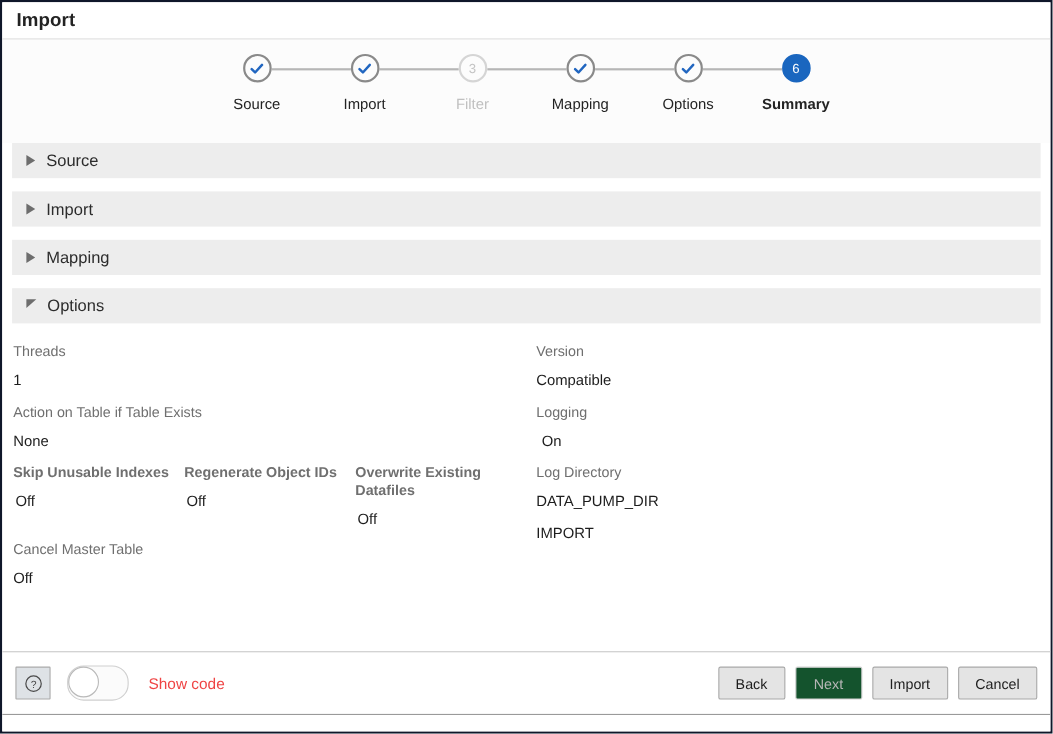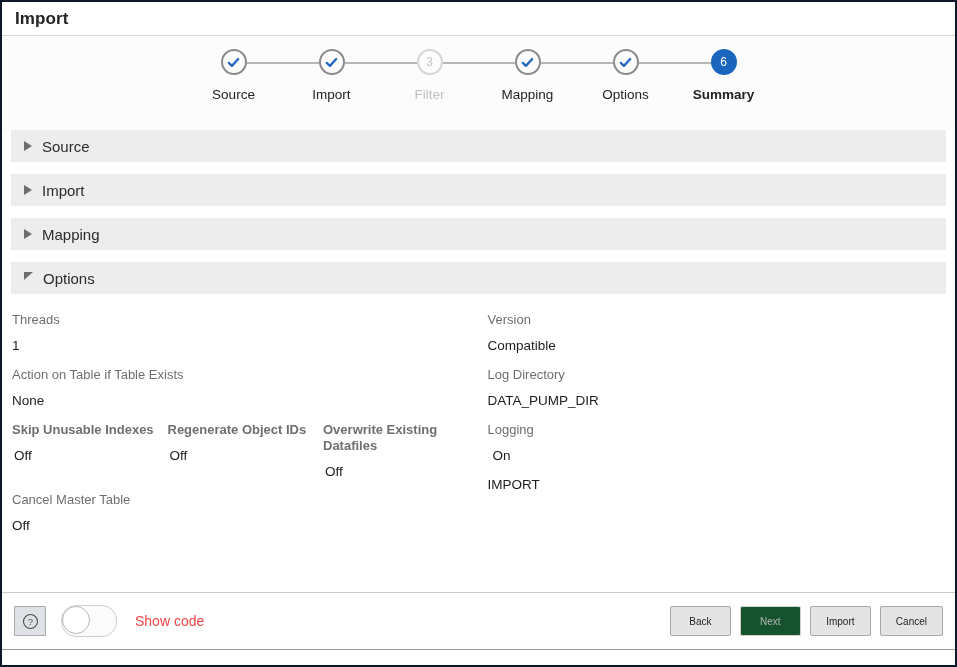--- a/index.html
+++ b/index.html
@@ -251,21 +251,21 @@
   .footer-spacer { flex: 1 1 auto; }
   .btn {
     min-width: 61px;
     height: 30px;
     margin-left: 9px;
     padding: 0 15px;
     background: #e4e4e4;
     border: 1px solid #a8a8a8;
     border-radius: 2px;
     font-family: "Liberation Sans", sans-serif;
-    font-size: 10px;
+    font-size: 13px;
     color: #1d1d1d;
     cursor: default;
     box-sizing: border-box;
   }
   .btn.disabled {
     background: #14532d;
     border-color: #d2d2d2;
     color: #b6b6b6;
   }
   .tail {
@@ -404,27 +404,27 @@
       </div>
 
       <div class="col col-right">
 
         <div class="field">
           <div class="flabel">Version</div>
           <div class="fvalue">Compatible</div>
         </div>
 
         <div class="field">
+          <div class="flabel">Logging</div>
+          <div class="fvalue indent">On</div>
+        </div>
+
+        <div class="field">
           <div class="flabel">Log Directory</div>
           <div class="fvalue">DATA_PUMP_DIR</div>
-        </div>
-
-        <div class="field">
-          <div class="flabel">Logging</div>
-          <div class="fvalue indent">On</div>
         </div>
 
         <div class="field">
           <div class="fvalue">IMPORT</div>
         </div>
 
       </div>
     </div>
   </div>
 

